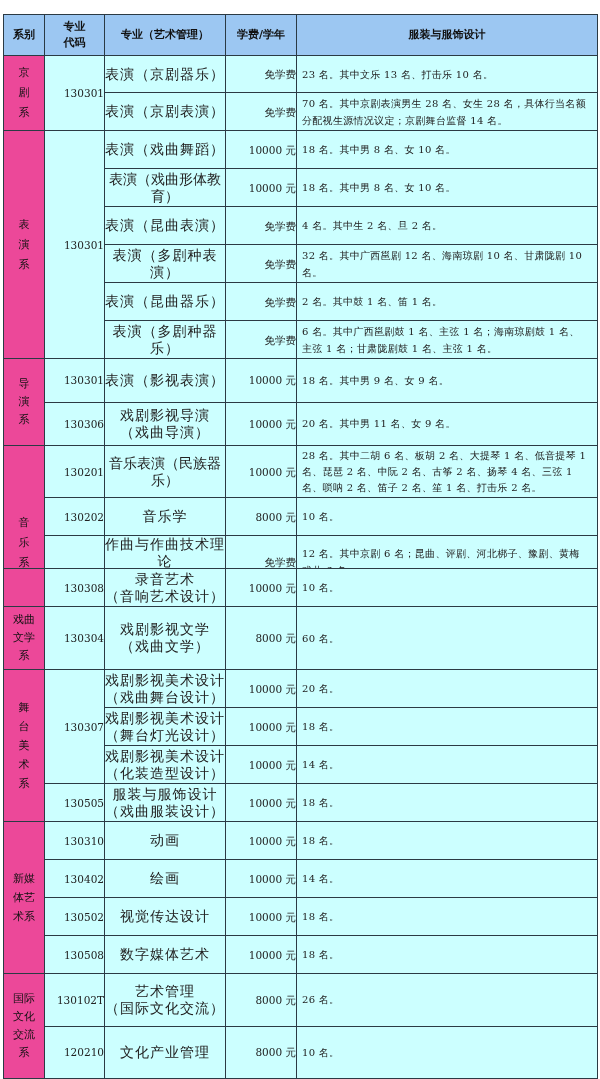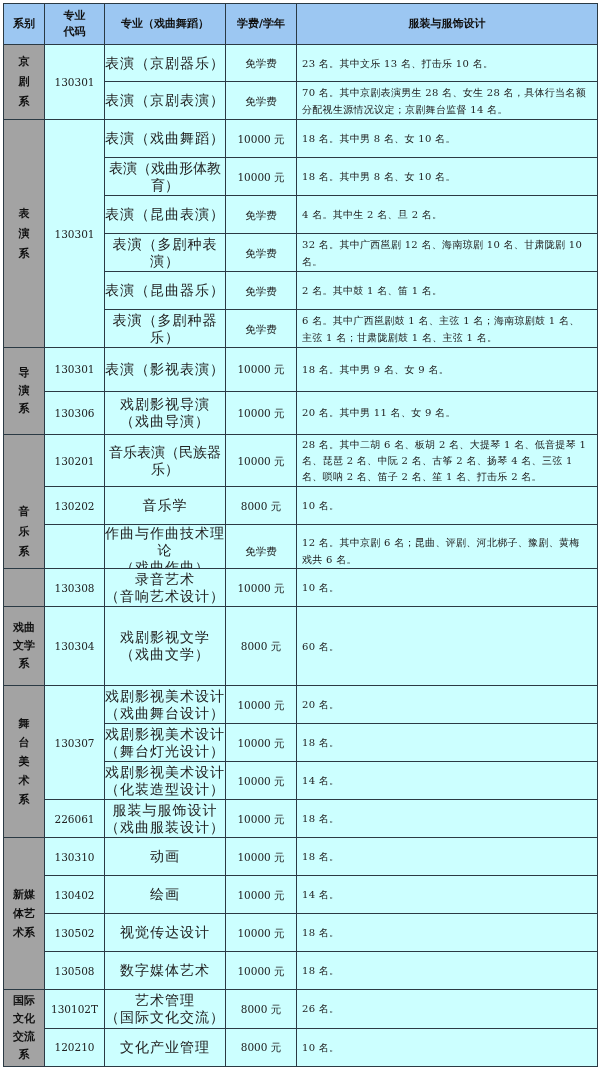--- a/index.html
+++ b/index.html
@@ -2,25 +2,25 @@
 <html><head>
 <meta charset="utf-8">
 <style>
   html, body { margin: 0; padding: 0; background: #ffffff; }
   body { width: 600px; height: 1079px; overflow: hidden; position: relative;
          font-family: "DejaVu Serif", "Liberation Serif", serif; color: #222; }
   table { border-collapse: collapse; position: absolute; left: 3px; table-layout: fixed; width: 594px; }
   td, th { border: 1.5px solid #2b3a44; padding: 0; font-size: 11px; line-height: 18px; }
   th { background: #9cc7f2; font-weight: bold; font-family: "DejaVu Sans", sans-serif; font-size: 11px; color: #111; text-align: center; }
   td { background: #ccffff; text-align: center; }
-  td.dept { background: #a3a3a3; font-weight: bold; font-family: "DejaVu Sans", sans-serif; color: #111; line-height: 17px; }
+  td.dept { background: #ec4899; font-weight: normal; font-family: "DejaVu Sans", sans-serif; color: #111; line-height: 17px; }
   td.plan { text-align: left; padding: 0 8px 0 5px; font-size: 10px; line-height: 17px; letter-spacing: 0.3px; }
   td.prog { font-size: 14px; line-height: 17px; letter-spacing: 1px; }
-  td.code, td.fee { font-size: 10.5px; }
-  #t1 { top: 3px; }
+  td.code, td.fee { font-size: 10.5px; text-align: right; }
+  #t1 { top: 14px; }
   #t2 { top: 568px; }
   .cutoff { position: absolute; left: 10px; top: 1073px; width: 580px; height: 6px; overflow: hidden;
             font-size: 11px; line-height: 11px; color: #333; white-space: nowrap; }
 </style>
 </head>
 <body>
 
 <table id="t1">
   <colgroup>
     <col style="width:41px">
@@ -30,21 +30,21 @@
       <col style="width:301px">
   </colgroup>
   <tbody>
       <tr style="height:41px">
     <th>
           <div style="width:2em;margin:0 auto;line-height:16px">系别</div>
         </th>
     <th>
           <div style="width:2em;margin:0 auto;line-height:16px">专业代码</div>
         </th>
-    <th>专业（戏曲舞蹈）</th>
+    <th>专业（艺术管理）</th>
     <th>学费/学年</th>
     <th>服装与服饰设计</th>
   </tr>
 
   <tr style="height:37px">
     <td class="dept" rowspan="2">
           <div style="width:1em;margin:0 auto;line-height:20px">京剧系</div>
         </td>
     <td class="code" rowspan="2">130301</td>
     <td class="prog">表演（京剧器乐）</td>
@@ -162,21 +162,21 @@
     <td class="prog">
           <div>录音艺术</div>
           <div>（音响艺术设计）</div>
         </td>
     <td class="fee">10000 元</td>
     <td class="plan">10 名。</td>
   </tr>
 
   <tr style="height:53px">
     <td class="dept">
-          <div style="width:2em;margin:12px auto;line-height:18px">戏曲文学系</div>
+          <div style="width:2em;margin:4px auto;line-height:18px">戏曲文学系</div>
         </td>
     <td class="code">130304</td>
     <td class="prog">
           <div>戏剧影视文学</div>
           <div>（戏曲文学）</div>
         </td>
     <td class="fee">8000 元</td>
     <td class="plan">60 名。</td>
   </tr>
 
@@ -202,21 +202,21 @@
   </tr>
   <tr style="height:38px">
     <td class="prog">
           <div>戏剧影视美术设计</div>
           <div>（化装造型设计）</div>
         </td>
     <td class="fee">10000 元</td>
     <td class="plan">14 名。</td>
   </tr>
   <tr style="height:38px">
-    <td class="code">226061</td>
+    <td class="code">130505</td>
     <td class="prog">
           <div>服装与服饰设计</div>
           <div>（戏曲服装设计）</div>
         </td>
     <td class="fee">10000 元</td>
     <td class="plan">18 名。</td>
   </tr>
 
   <tr style="height:38px">
     <td class="dept" rowspan="4">
@@ -241,21 +241,21 @@
   </tr>
   <tr style="height:38px">
     <td class="code">130508</td>
     <td class="prog">数字媒体艺术</td>
     <td class="fee">10000 元</td>
     <td class="plan">18 名。</td>
   </tr>
 
   <tr style="height:38px">
     <td class="dept" rowspan="2">
-          <div style="width:2em;margin:2px auto;line-height:18px">国际文化交流系</div>
+          <div style="width:2em;margin:16px auto;line-height:18px">国际文化交流系</div>
         </td>
     <td class="code">130102T</td>
     <td class="prog">
           <div>艺术管理</div>
           <div>（国际文化交流）</div>
         </td>
     <td class="fee">8000 元</td>
     <td class="plan">26 名。</td>
   </tr>
   <tr style="height:38px">

